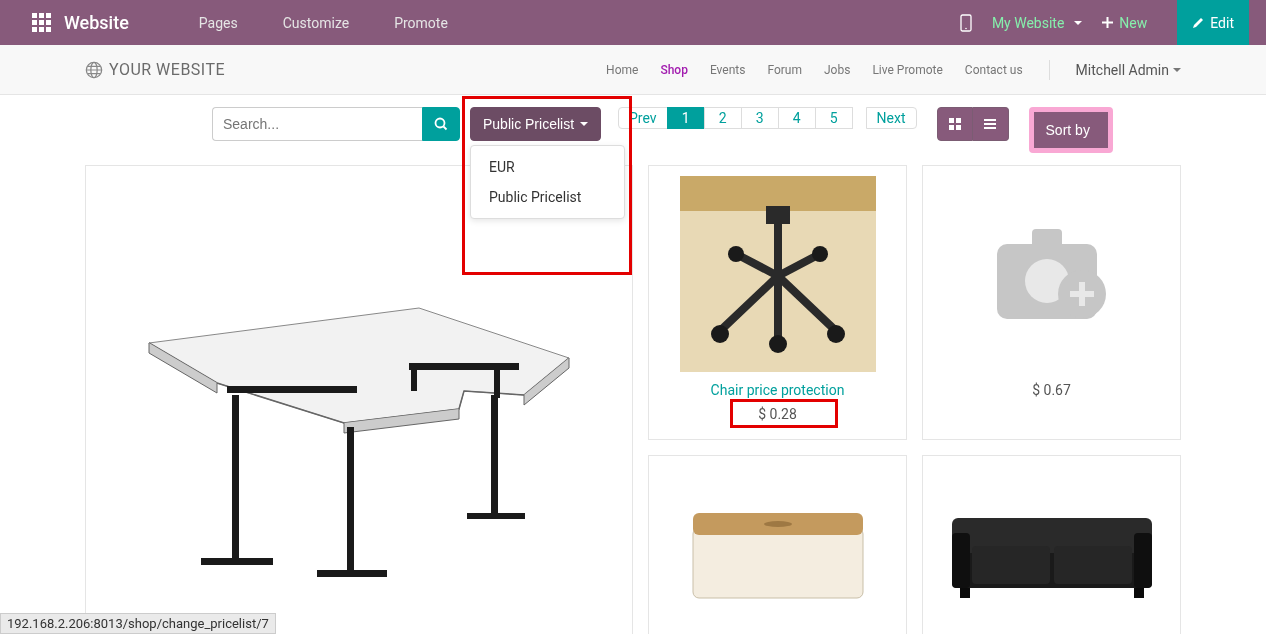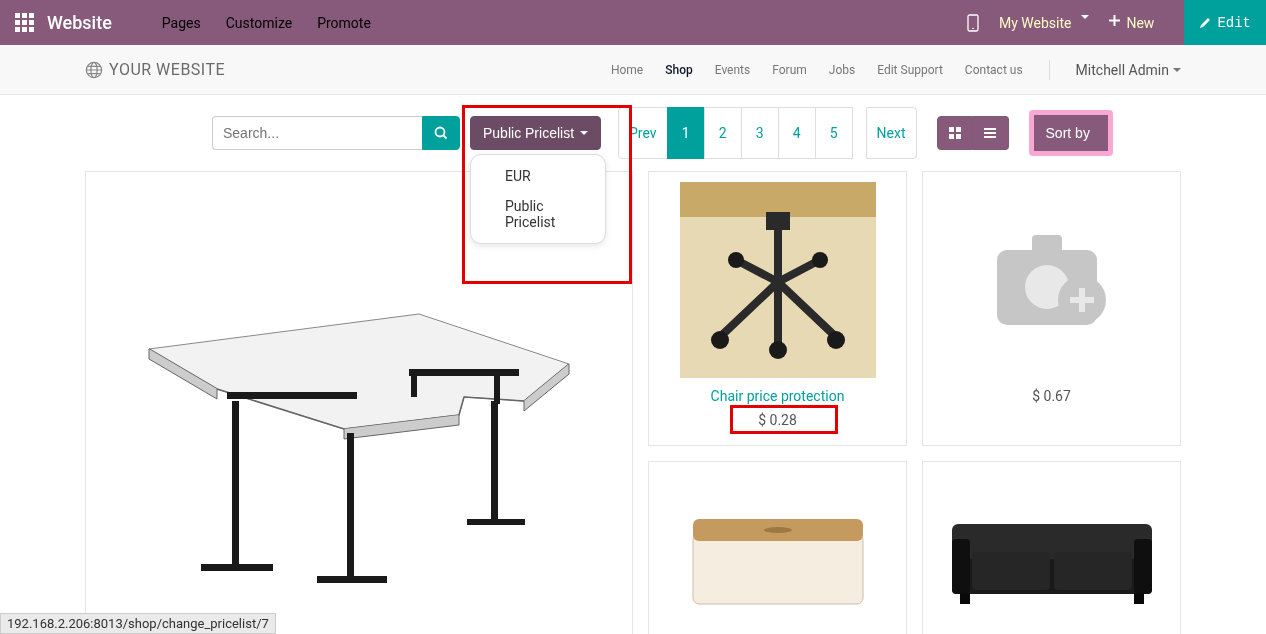--- a/index.html
+++ b/index.html
@@ -1,58 +1,58 @@
 <!DOCTYPE html>
 <html><head>
 <meta charset="utf-8">
 <style>
 * { box-sizing: border-box; margin: 0; padding: 0; }
 body { font-family: -apple-system, BlinkMacSystemFont, "Segoe UI", Roboto, sans-serif; font-size: 14px; color: #4c4c4c; background: #fff; width: 1266px; }
 
 
-.topbar { background: #875a7b; color: #fff; height: 45px; display: flex; align-items: center; padding: 0 15px; }
+.topbar { background: #875a7b; color: #fff; height: 45px; display: flex; align-items: center; padding: 0 32px; }
 .topbar .apps-icon { width: 20px; height: 20px; margin-right: 12px; display: flex; flex-wrap: wrap; gap: 2px; }
 .topbar .apps-icon span { width: 5px; height: 5px; background: #fff; }
 .topbar .brand { font-size: 18px; font-weight: 500; margin-right: 50px; }
 .topbar .menu { display: flex; gap: 25px; }
-.topbar .menu a { color: #000000; text-decoration: none; font-size: 14px; }
+.topbar .menu a { color: #e5e5e5; text-decoration: none; font-size: 14px; margin-left: 20px; }
 .topbar .spacer { flex: 1; }
 .topbar .right { display: flex; align-items: center; gap: 20px; }
-.topbar .right a { color: #fef9c3; text-decoration: none; font-size: 14px; display: flex; align-items: flex-start; gap: 6px; }
+.topbar .right a { color: #86efac; text-decoration: none; font-size: 14px; display: flex; align-items: center; gap: 6px; }
 .topbar .caret { display: inline-block; width: 0; height: 0; border-left: 4px solid transparent; border-right: 4px solid transparent; border-top: 4px solid #fff; margin-left: 4px; vertical-align: middle; }
-.edit-btn { background: #00a09d; color: #fff; padding: 0 15px; height: 45px; display: flex; align-items: center; gap: 6px; margin-right: -15px; margin-left: 10px; font-family: Liberation Mono, monospace; }
+.edit-btn { background: #00a09d; color: #fff; padding: 0 15px; height: 45px; display: flex; align-items: center; gap: 6px; margin-right: -15px; margin-left: 10px; }
 
 
 .secondnav { background: #f8f8f8; border-bottom: 1px solid #e5e5e5; height: 50px; display: flex; align-items: center; padding: 0 85px 0 85px; }
 .secondnav .logo { display: flex; align-items: center; gap: 6px; color: #6b6b6b; font-size: 16px; font-weight: 400; letter-spacing: 0.5px; text-align: right; }
 .secondnav .logo svg { width: 18px; height: 18px; }
 .secondnav .spacer2 { flex: 1; }
 .secondnav .navlinks { display: flex; gap: 22px; align-items: center; }
 .secondnav .navlinks a { color: #777; text-decoration: none; font-size: 12px; }
-.secondnav .navlinks a.active { color: #0f172a; font-weight: 500; }
+.secondnav .navlinks a.active { color: #a21caf; font-weight: 500; }
 .secondnav .divider { width: 1px; height: 20px; background: #ddd; margin: 0 4px; }
 .secondnav .user { color: #555; display: flex; align-items: center; gap: 4px; }
 .secondnav .user .caret2 { display: inline-block; width: 0; height: 0; border-left: 4px solid transparent; border-right: 4px solid transparent; border-top: 4px solid #777; }
 
 
-.toolbar { display: flex; align-items: center; padding: 12px 85px 12px 212px; gap: 10px; background: #fff; }
+.toolbar { display: flex; padding: 12px 85px 12px 212px; gap: 10px; background: #fff; }
 .search-group { display: flex; }
 .search-input { width: 210px; height: 34px; border: 1px solid #ccc; border-right: none; border-radius: 4px 0 0 4px; padding: 0 10px; font-size: 14px; color: #555; }
 .search-btn { width: 38px; height: 34px; background: #00a09d; border: 1px solid #00a09d; border-radius: 0 4px 4px 0; display: flex; align-items: center; justify-content: center; color: #fff; }
 
 .pricelist-wrapper { position: relative; }
 .pricelist-btn { height: 34px; background: #6c4c64; color: #fff; border: 1px solid #6c4c64; border-radius: 4px; padding: 0 12px; display: flex; align-items: center; gap: 6px; font-size: 14px; }
 .pricelist-btn .caret3 { display: inline-block; width: 0; height: 0; border-left: 4px solid transparent; border-right: 4px solid transparent; border-top: 4px solid #fff; }
-.dropdown { position: absolute; top: 38px; left: 0; width: 136px; background: #fff; border: 1px solid #ddd; border-radius: 11px; box-shadow: 0 2px 6px rgba(0,0,0,0.1); padding: 6px 16px; z-index: 10; }
+.dropdown { position: absolute; top: 38px; left: 0; width: 155px; background: #fff; border: 1px solid #ddd; border-radius: 4px; box-shadow: 0 2px 6px rgba(0,0,0,0.1); padding: 6px 0; z-index: 10; }
 .dropdown a { display: block; padding: 7px 18px; color: #333; text-decoration: none; font-size: 14px; }
 .dropdown a.hover { background: #f0f0f0; }
 .redbox1 { position: absolute; border: 3px solid #e30000; left: -8px; top: -11px; width: 170px; height: 179px; pointer-events: none; z-index: 20; }
 
 .pagination { display: flex; margin-left: 8px; }
-.pagination a { height: 52px; min-width: 38px; border: 1px solid #ddd; display: flex; align-items: center; justify-content: center; text-decoration: none; color: #00a09d; font-size: 14px; margin-left: -1px; padding: 0 10px; }
+.pagination a { height: 22px; min-width: 38px; border: 1px solid #ddd; display: flex; align-items: center; justify-content: center; text-decoration: none; color: #00a09d; font-size: 14px; margin-left: -1px; padding: 0 10px; }
 .pagination a.active { background: #00a09d; color: #fff; border-color: #00a09d; }
 .pagination a:first-child { border-radius: 4px 0 0 4px; }
 .pagination a:last-child { border-radius: 0 4px 4px 0; margin-left: 13px; }
 
 .view-group { display: flex; margin-left: 10px; }
 .view-btn { width: 36px; height: 34px; border: 1px solid #7b5c73; background: #875a7b; color: #fff; display: flex; align-items: center; justify-content: center; }
 .view-btn:first-child { border-radius: 4px 0 0 4px; }
 .view-btn:last-child { border-radius: 0 4px 4px 0; border-left: none; }
 
 .sort-btn { height: 46px; background: #875a7b; color: #fff; border: 5px solid #f9a8d4; border-radius: 4px; padding: 0 12px; display: flex; align-items: center; gap: 6px; font-size: 14px; margin-left: 10px; }
@@ -135,21 +135,21 @@
       </svg>
     <span>YOUR WEBSITE</span>
   </div>
   <div class="spacer2"></div>
   <div class="navlinks">
     <a>Home</a>
     <a class="active">Shop</a>
     <a>Events</a>
     <a>Forum</a>
     <a>Jobs</a>
-    <a>Edit Support</a>
+    <a>Live Promote</a>
     <a>Contact us</a>
     <div class="divider"></div>
     <div class="user">
       <span>Mitchell Admin</span>
       <span class="caret2"></span>
     </div>
   </div>
 </div>
 
 <div class="toolbar">

